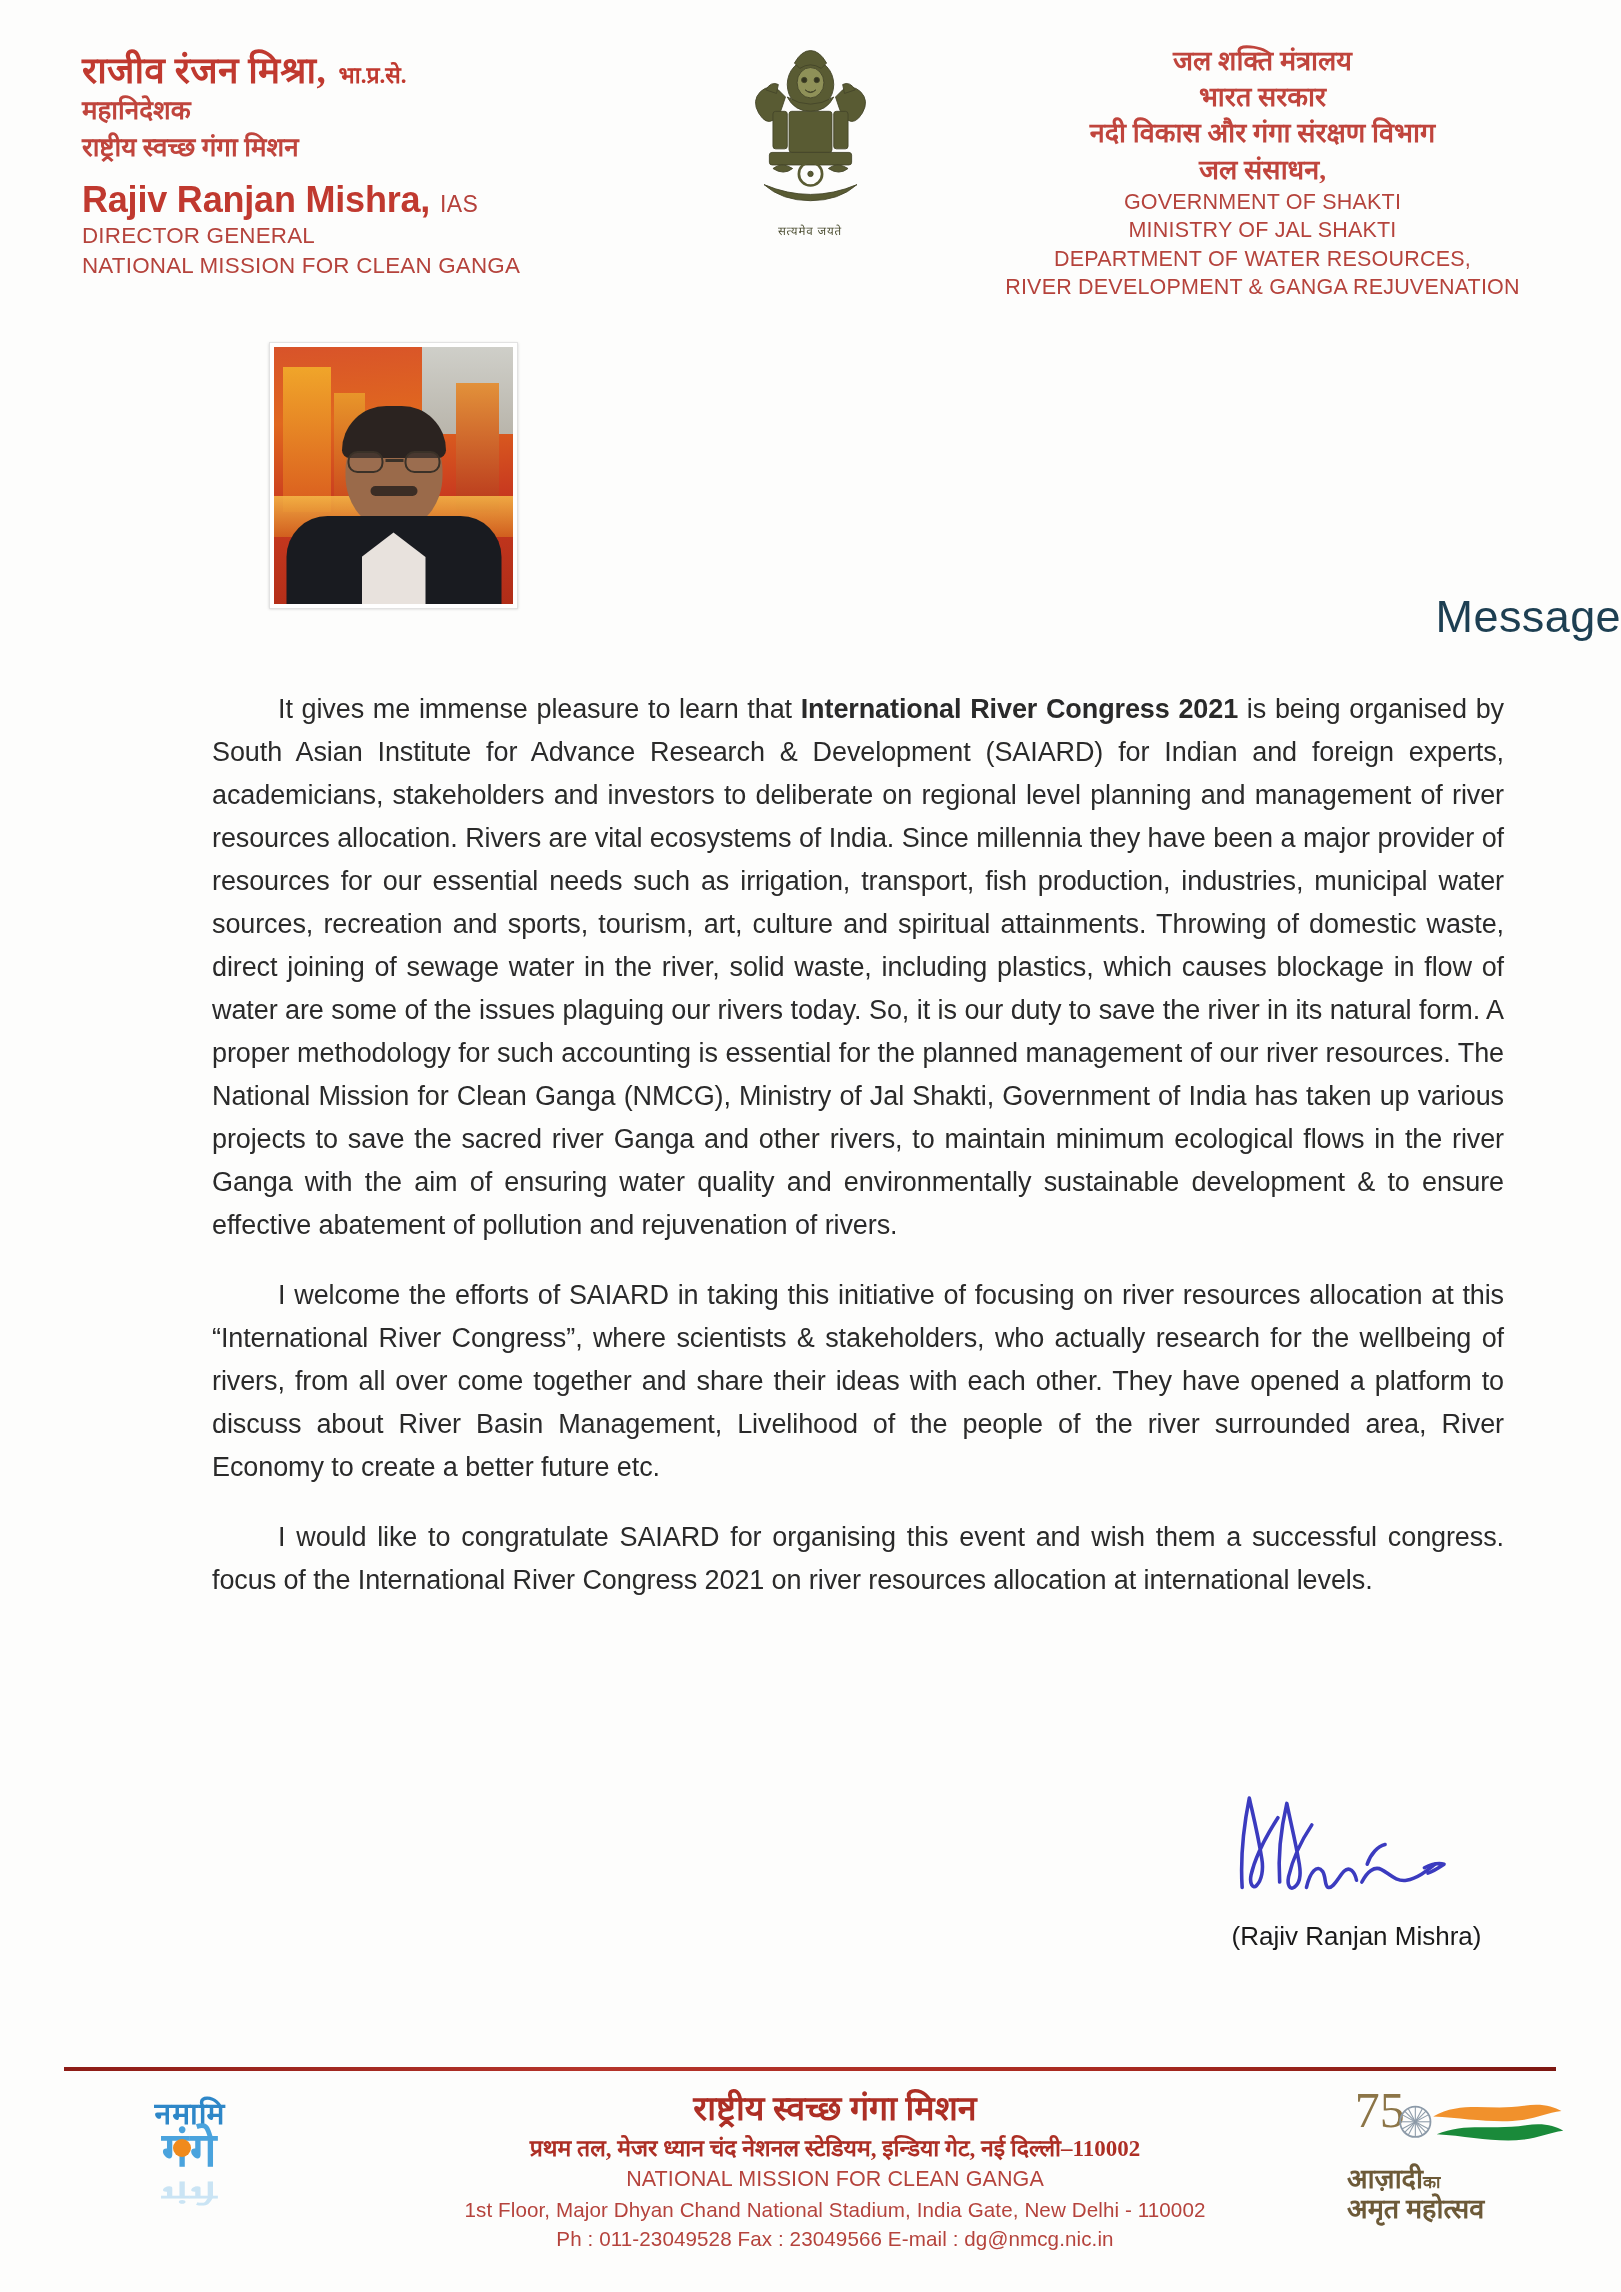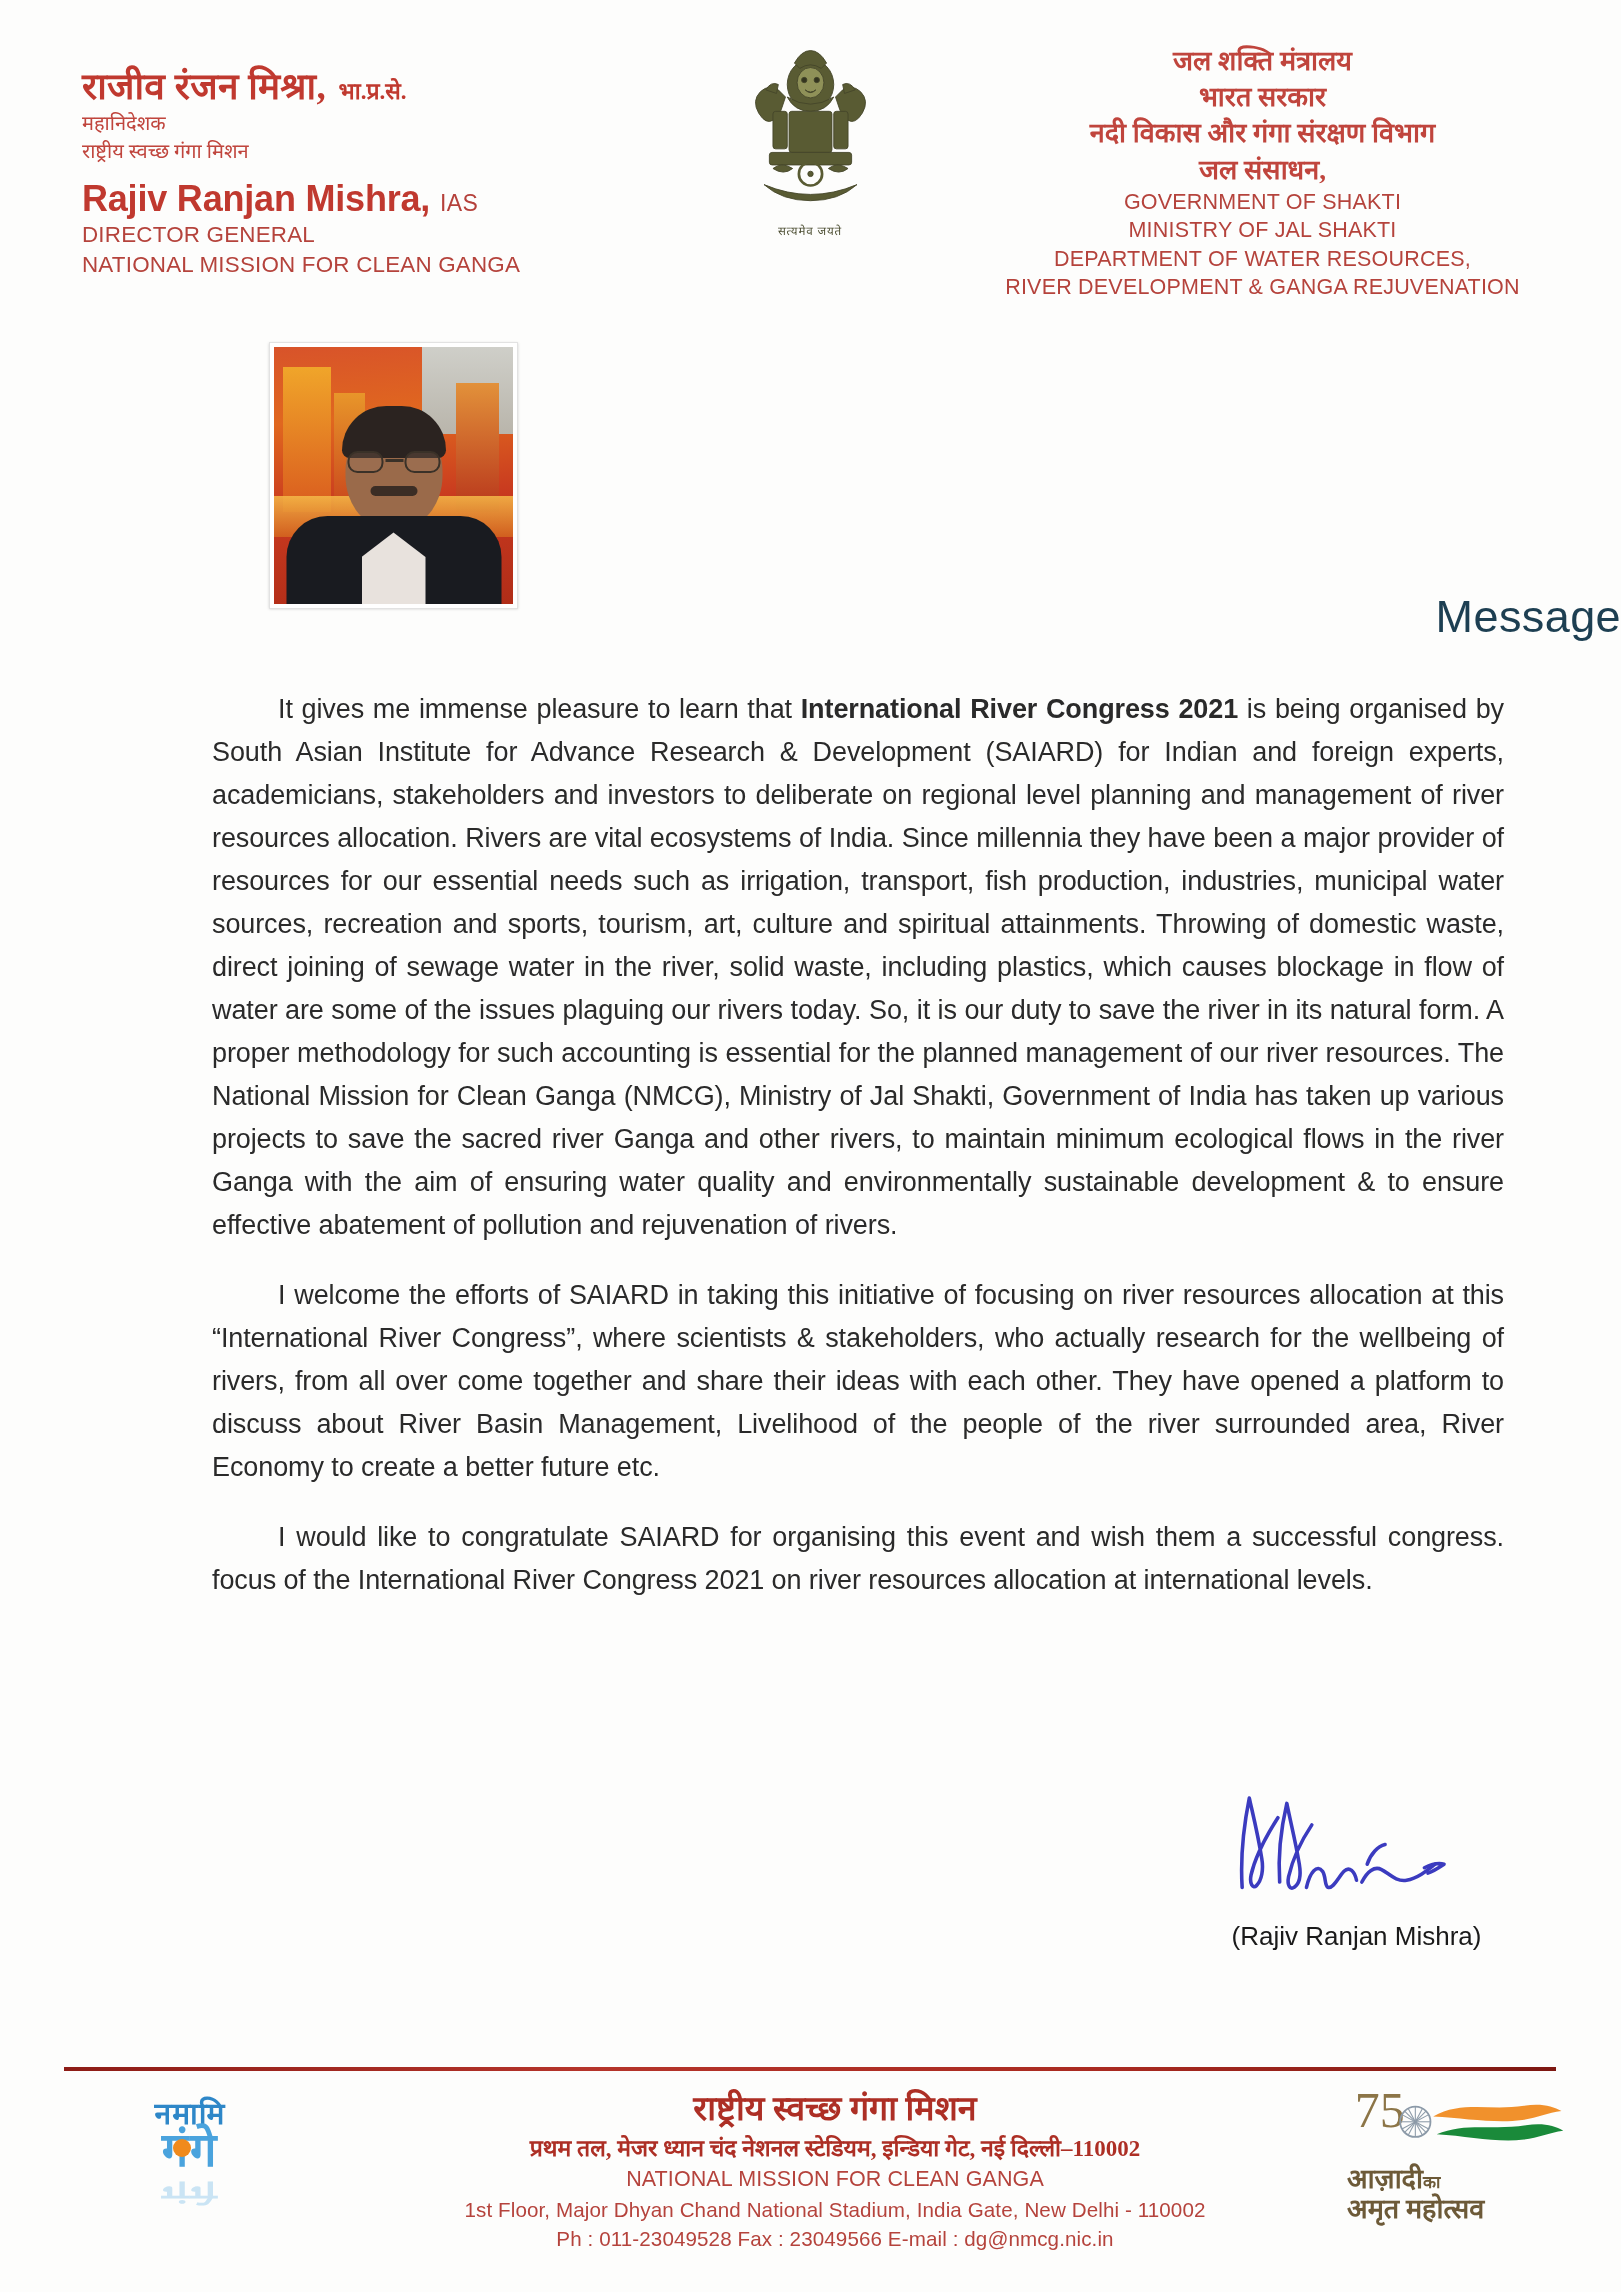--- a/index.html
+++ b/index.html
@@ -26,41 +26,40 @@
     left: 0;
     width: 1621px;
     height: 269px;
   }
   .hdr-left {
     position: absolute;
     left: 82px;
     top: 7.2px;
     width: 573px;
     text-align: left;
-    margin-top: 16px;
   }
   .hdr-hi-name {
     font-family: "Liberation Serif", serif;
     font-size: 37px;
     font-weight: 700;
     color: #c0392f;
     letter-spacing: 0.3px;
     line-height: 1.15;
     white-space: nowrap;
   }
   .hdr-hi-name .suffix {
     font-size: 23px;
     font-weight: 700;
     padding-left: 12.5px;
     letter-spacing: 0;
   }
   .hdr-hi-line {
     font-family: "Liberation Serif", serif;
-    font-size: 20px;
-    font-weight: 400;
+    font-size: 26px;
+    font-weight: 700;
     color: #c0453d;
     line-height: 1.42;
     white-space: nowrap;
   }
   .hdr-en-name {
     margin-top: 12.5px;
     font-family: "Liberation Sans", sans-serif;
     font-size: 36px;
     font-weight: 700;
     color: #c0392f;

